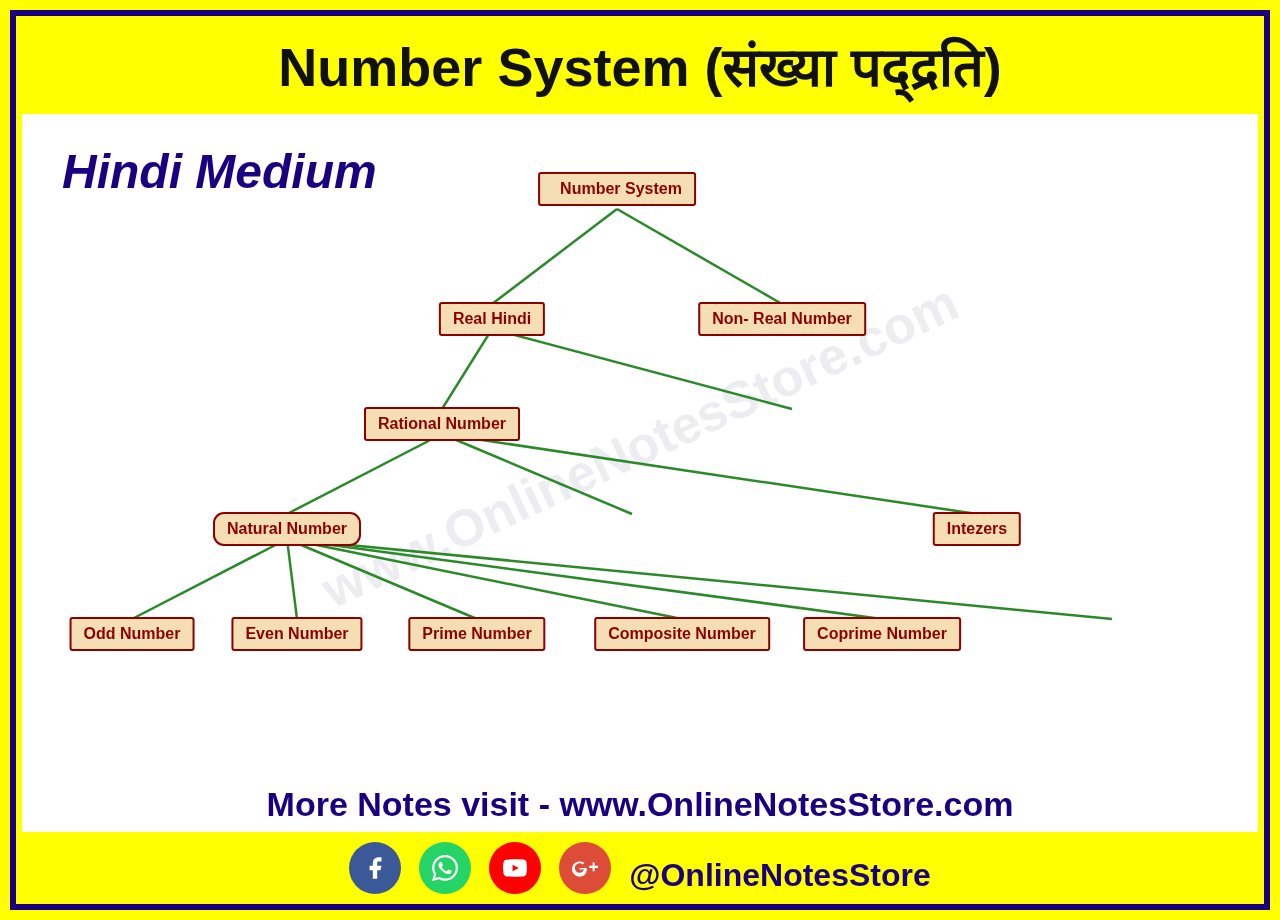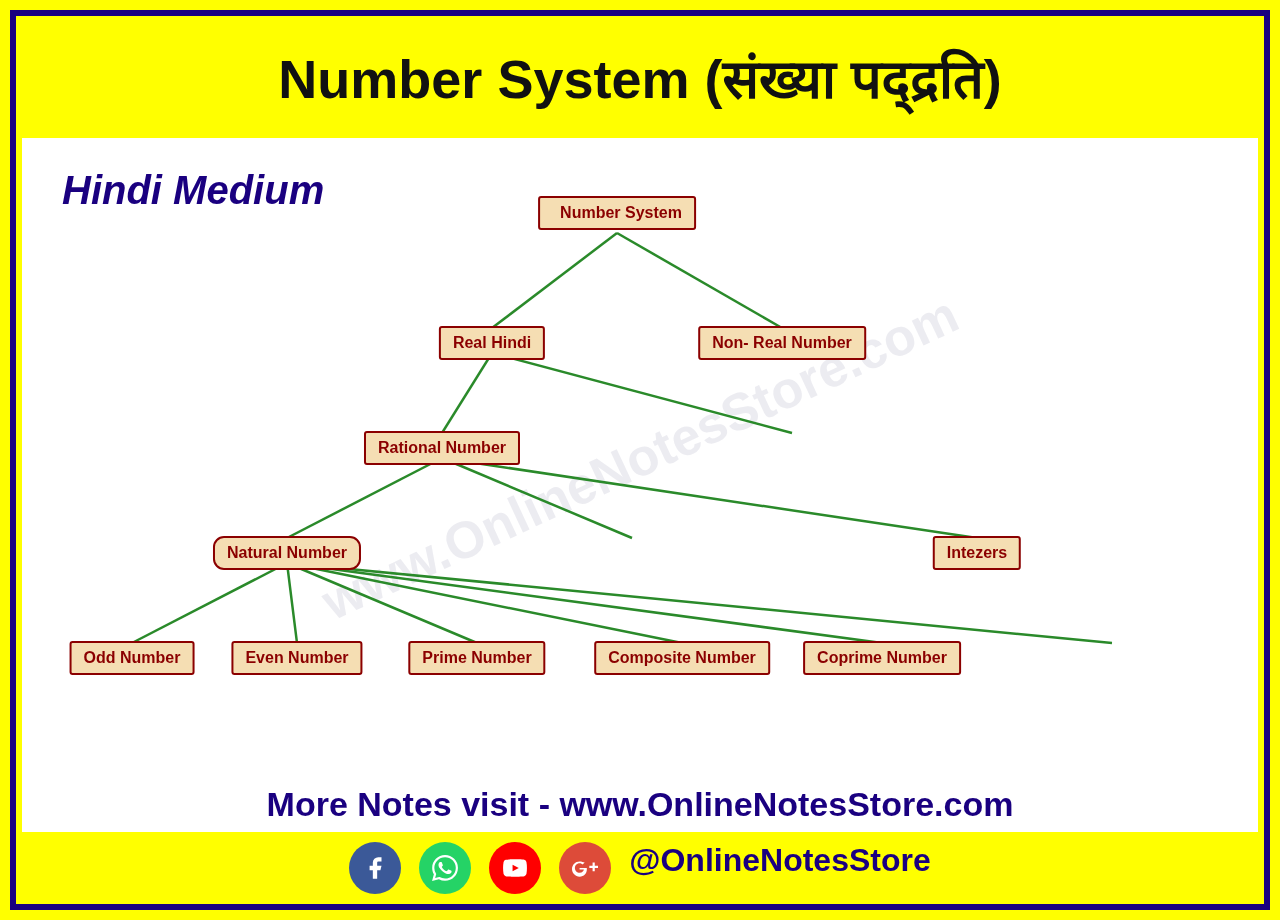--- a/index.html
+++ b/index.html
@@ -16,21 +16,21 @@
       height: 900px;
       margin: 10px auto;
       background: #ffff00;
       border: 6px solid #1a0080;
       display: flex;
       flex-direction: column;
     }
 
     .header {
       background: #ffff00;
-      padding: 24px 20px;
+      padding: 12px 20px;
       text-align: center;
     }
 
     .header h1 {
       font-size: 54px;
       font-weight: 900;
       color: #111;
       font-family: Arial Black, Arial, sans-serif;
     }
 
@@ -39,21 +39,21 @@
       flex: 1;
       position: relative;
       margin: 0 6px;
       overflow: hidden;
     }
 
     .hindi-medium {
       position: absolute;
       top: 30px;
       left: 40px;
-      font-size: 40px;
+      font-size: 48px;
       font-weight: bold;
       color: #1a0080;
       font-style: italic;
     }
 
     .watermark {
       position: absolute;
       top: 50%;
       left: 50%;
       transform: translate(-50%, -50%) rotate(-25deg);
@@ -99,21 +99,21 @@
     .footer-text {
       font-size: 34px;
       font-weight: bold;
       color: #1a0080;
     }
 
     .social-bar {
       background: #ffff00;
       padding: 10px 20px;
       display: flex;
-      align-items: flex-start;
+      align-items: flex-end;
       justify-content: center;
       gap: 18px;
     }
 
     .social-icon {
       width: 52px;
       height: 52px;
       border-radius: 50%;
       display: flex;
       align-items: center;

